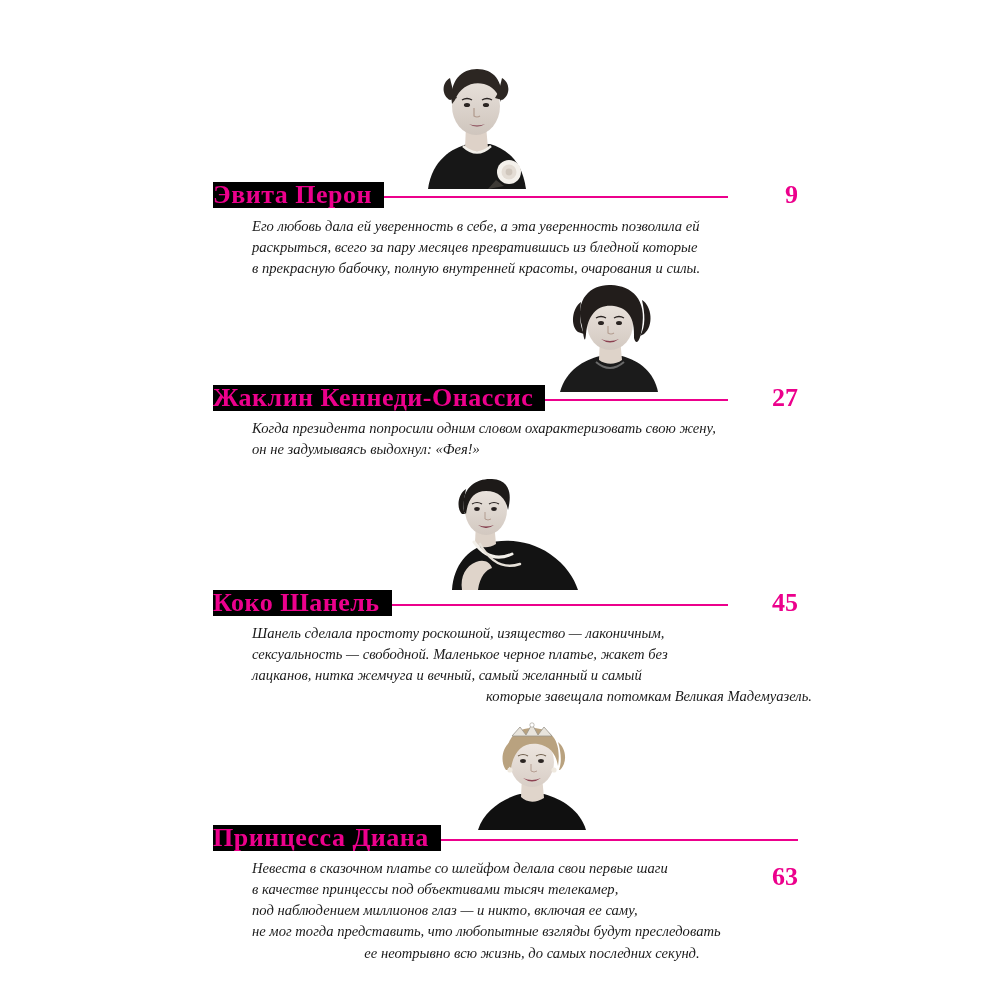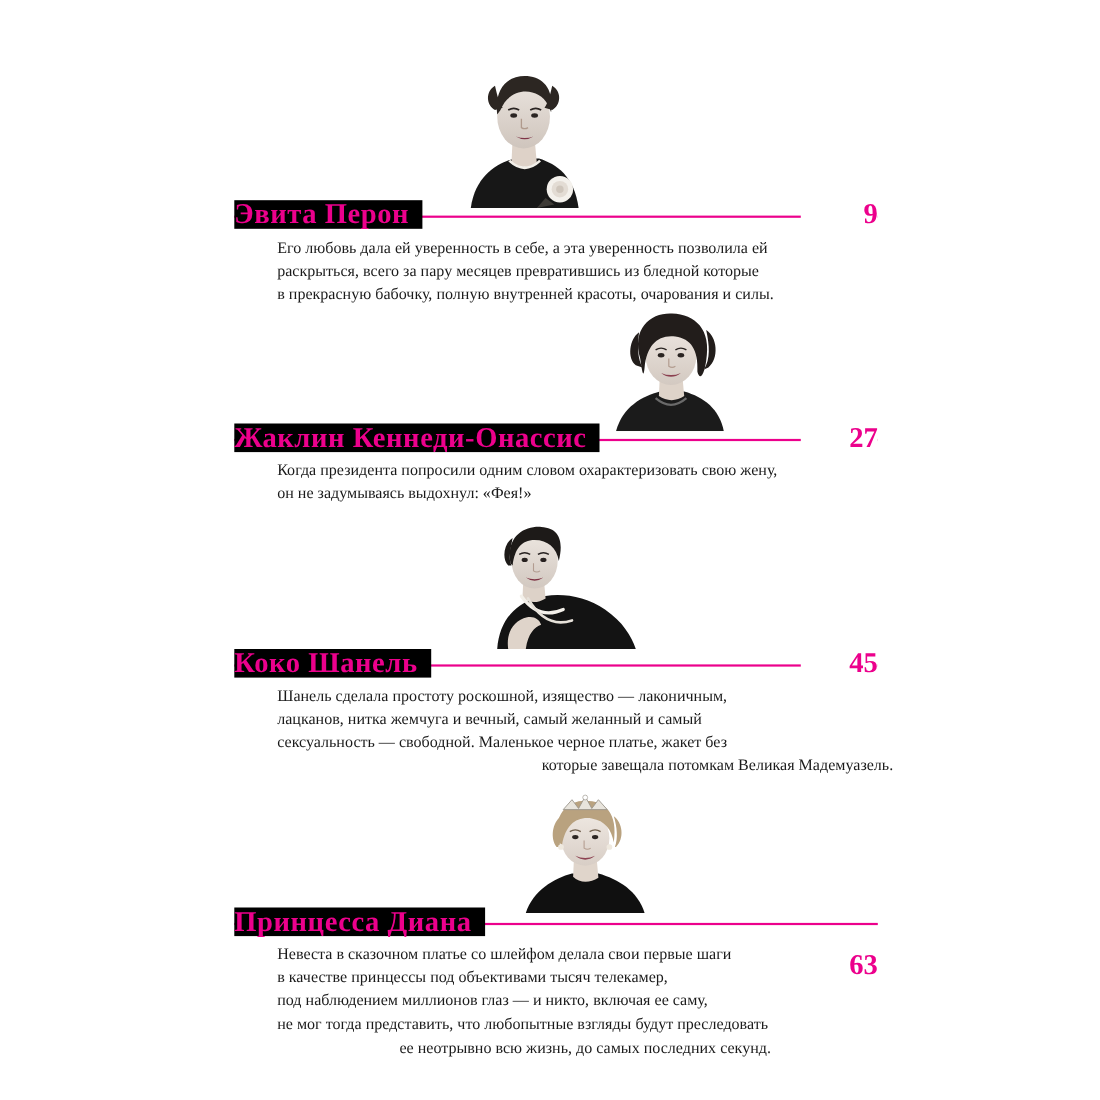--- a/index.html
+++ b/index.html
@@ -70,20 +70,21 @@
     right: 202px;
     line-height: 1;
     background: #ffffff;
   }
 
   .blurb {
     position: absolute;
     left: 252px;
     width: 560px;
     font-family: "Liberation Serif", serif;
+    font-style: italic;
     font-size: 14.6px;
     line-height: 1.45;
     color: #1a1a1a;
   }
   .blurb div { white-space: nowrap; }
 
   
   .blurb.center { text-align: left; }
 </style>
 </head>
@@ -223,22 +224,22 @@
           <path d="M74 64 Q90 86 112 76" stroke="#f3f0ea" stroke-width="3" fill="none" stroke-linecap="round"></path>
           <path d="M80 66 Q96 94 120 86" stroke="#e6e1d9" stroke-width="2.4" fill="none" stroke-linecap="round"></path>
         </g>
       </svg>
     </div>
     <div class="rowline" style="top:604px;"></div>
     <div class="title" style="top:590px;">Коко Шанель</div>
     <div class="pagenum" style="top:590px;">45</div>
     <div class="blurb" style="top:623px;">
       <div>Шанель сделала простоту роскошной, изящество — лаконичным,</div>
+      <div>сексуальность — свободной. Маленькое черное платье, жакет без</div>
       <div>лацканов, нитка жемчуга и вечный, самый желанный и самый</div>
-      <div>сексуальность — свободной. Маленькое черное платье, жакет без</div>
       <div style="text-align:right;">которые завещала потомкам Великая Мадемуазель.</div>
     </div>
   </div>
 
   <div class="entry" style="top:0;">
     <div class="portrait-wrap" style="left:470px; top:718px; width:124px; height:112px;">
       <svg class="portrait" viewBox="0 0 124 112" preserveAspectRatio="xMidYMax meet" aria-hidden="true">
         <defs>
           <linearGradient id="sk4" x1="0" y1="0" x2="0" y2="1">
             <stop offset="0" stop-color="#f0e9e3"></stop>

